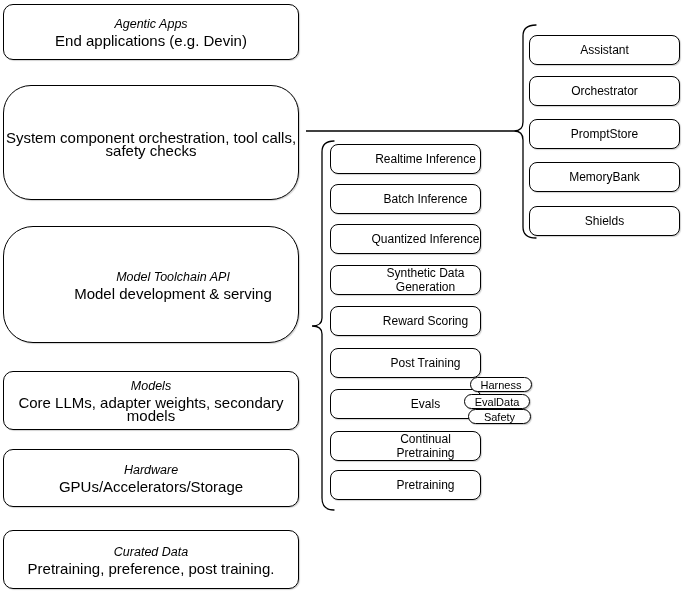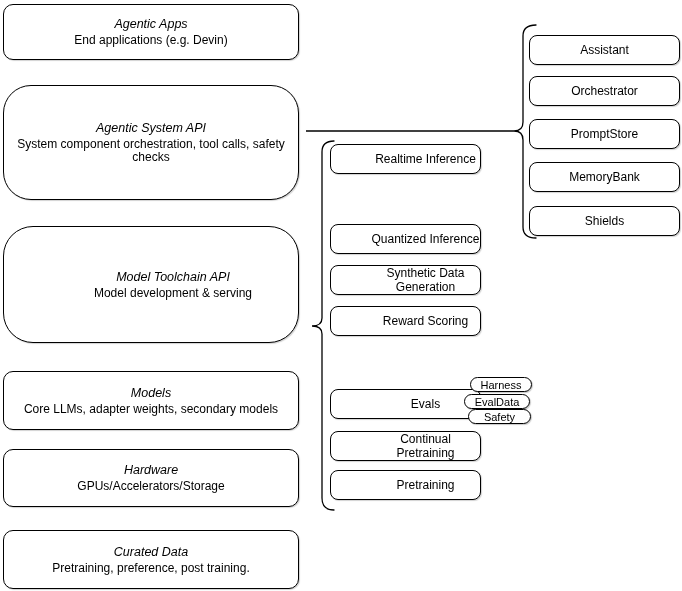--- a/index.html
+++ b/index.html
@@ -24,21 +24,21 @@
     background:var(--fill);
     border:1.2px solid var(--stroke);
     box-shadow:1px 1px 1px rgba(0,0,0,0.18);
     display:flex;flex-direction:column;
     align-items:center;justify-content:center;
     text-align:center;
     z-index:2;
   }
   .big{left:3px;width:296px;border-radius:10px;}
   .big .title{font-size:12.5px;line-height:15px;font-style:italic;}
-  .big .subtitle{font-size:12px;line-height:13px;margin-top:2px;}
+  .big .subtitle{font-size:15px;line-height:13px;margin-top:2px;}
   .mid{left:330px;width:151px;height:30px;border-radius:8px;font-size:12px;padding-left:40px;}
   .right{left:529px;width:151px;height:30px;border-radius:8px;font-size:12px;}
   .pill{
     position:absolute;
     box-sizing:border-box;
     background:var(--fill);
     border:1.2px solid var(--stroke);
     border-radius:9px;
     box-shadow:1px 1px 1px rgba(0,0,0,0.22);
     font-size:11px;
@@ -56,21 +56,20 @@
     <path d="M 536 25 Q 523 25 523 36 L 523 122 Q 523 131 514 131 Q 523 131 523 140 L 523 227 Q 523 238 536 238" fill="none" stroke="#000" stroke-width="1.3" stroke-linecap="round"></path>
     <path d="M 334 141 Q 322 141 322 152 L 322 318 Q 322 326 312 326 Q 322 326 322 334 L 322 498 Q 322 510 334 510" fill="none" stroke="#000" stroke-width="1.3" stroke-linecap="round"></path>
   </svg>
 
   <div class="node big" style="top:4px;height:56px;">
     <div class="title">Agentic Apps</div>
     <div class="subtitle">End applications (e.g. Devin)</div>
   </div>
 
   <div class="node big" style="top:85px;height:115px;border-radius:28px;">
-    <div class="title">Agentic System API</div>
     <div class="subtitle">System component orchestration, tool calls, safety checks</div>
   </div>
 
   <div class="node big" style="top:226px;height:117px;border-radius:30px;padding-left:44px;">
     <div class="title">Model Toolchain API</div>
     <div class="subtitle">Model development &amp; serving</div>
   </div>
 
   <div class="node big" style="top:371px;height:59px;">
     <div class="title">Models</div>
@@ -81,23 +80,25 @@
     <div class="title">Hardware</div>
     <div class="subtitle">GPUs/Accelerators/Storage</div>
   </div>
 
   <div class="node big" style="top:530px;height:59px;">
     <div class="title">Curated Data</div>
     <div class="subtitle">Pretraining, preference, post training.</div>
   </div>
 
   <div class="node mid" style="top:144px;">Realtime Inference</div>
+  <div class="node mid" style="top:184px;">Batch Inference</div>
   <div class="node mid" style="top:224px;">Quantized Inference</div>
   <div class="node mid" style="top:265px;">Synthetic Data Generation</div>
   <div class="node mid" style="top:306px;">Reward Scoring</div>
+  <div class="node mid" style="top:348px;">Post Training</div>
   <div class="node mid" style="top:389px;">Evals</div>
   <div class="node mid" style="top:431px;">Continual Pretraining</div>
   <div class="node mid" style="top:470px;">Pretraining</div>
 
   <div class="pill" style="left:470px;top:377px;width:62px;height:15px;">Harness</div>
   <div class="pill" style="left:464px;top:394px;width:66px;height:15px;text-align:right;">EvalData</div>
   <div class="pill" style="left:468px;top:409px;width:63px;height:15px;">Safety</div>
 
   <div class="node right" style="top:35px;">Assistant</div>
   <div class="node right" style="top:76px;">Orchestrator</div>

